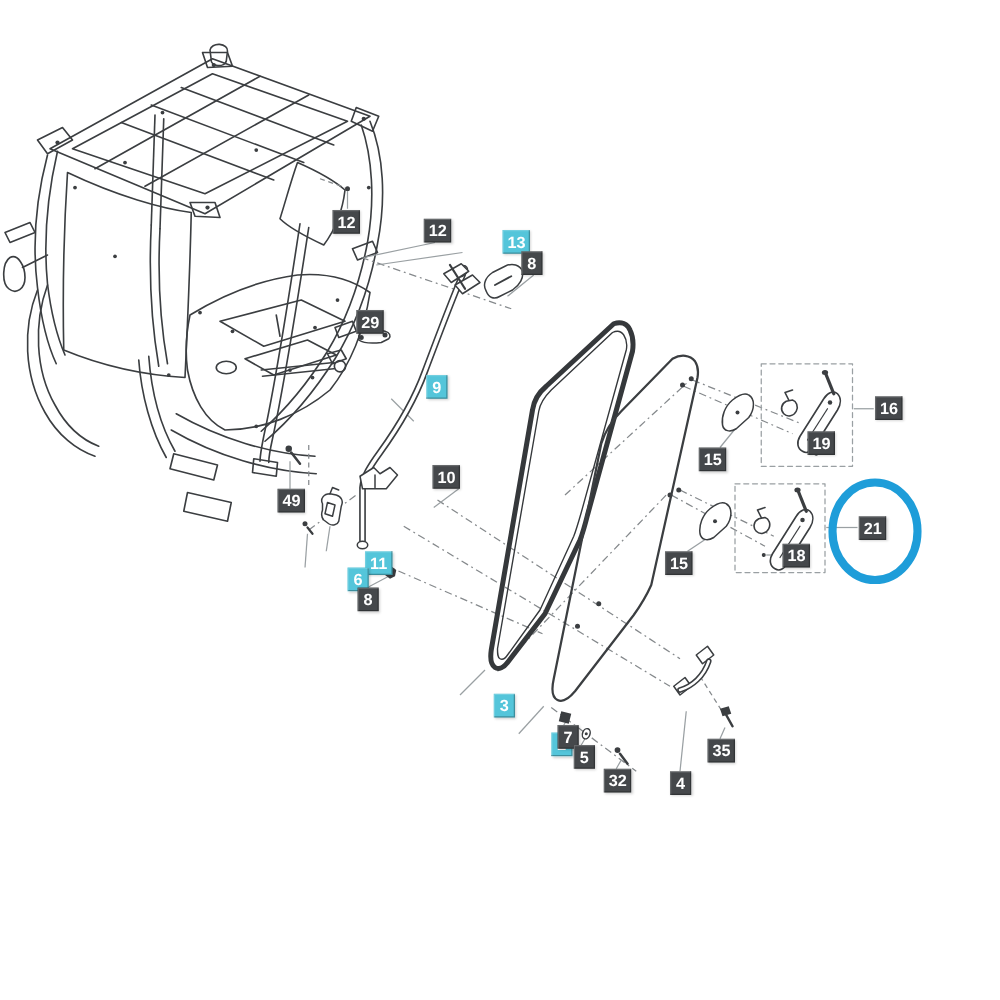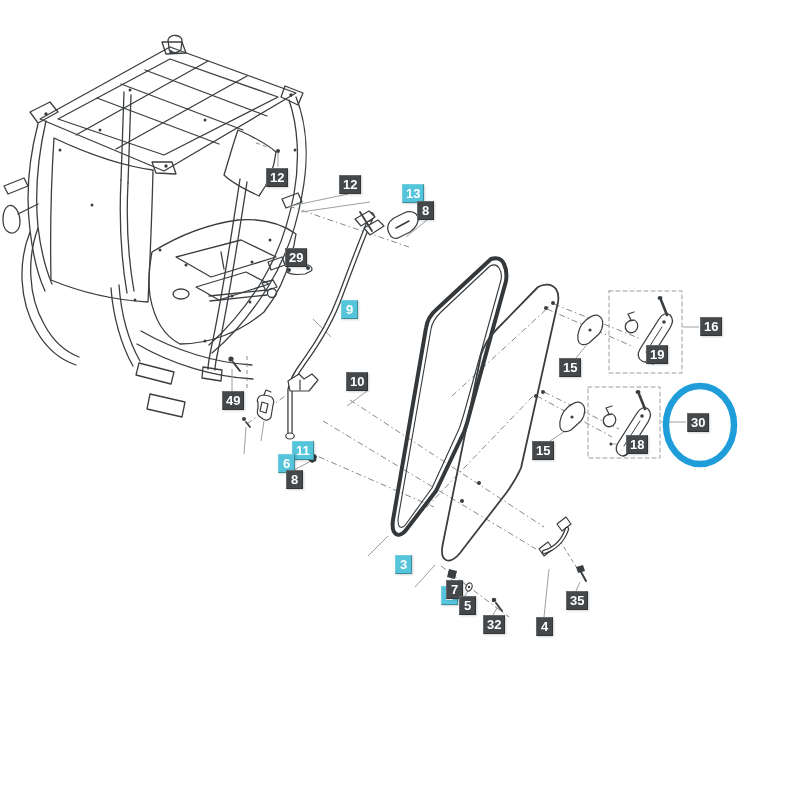--- a/index.html
+++ b/index.html
@@ -274,15 +274,15 @@
   <div class="plabel dark" style="left:446px;top:580px">7</div>
   <div class="plabel dark" style="left:459px;top:596px">5</div>
   <div class="plabel dark" style="left:483px;top:615px">32</div>
   <div class="plabel dark" style="left:536px;top:617px">4</div>
   <div class="plabel dark" style="left:566px;top:591px">35</div>
   <div class="plabel dark" style="left:559px;top:358px">15</div>
   <div class="plabel dark" style="left:700px;top:317px">16</div>
   <div class="plabel dark" style="left:646px;top:345px">19</div>
   <div class="plabel dark" style="left:532px;top:441px">15</div>
   <div class="plabel dark" style="left:626px;top:435px">18</div>
-  <div class="plabel dark" style="left:687px;top:413px">30</div>
+  <div class="plabel dark" style="left:687px;top:413px">21</div>
 
 </div>
 
 </body></html>

